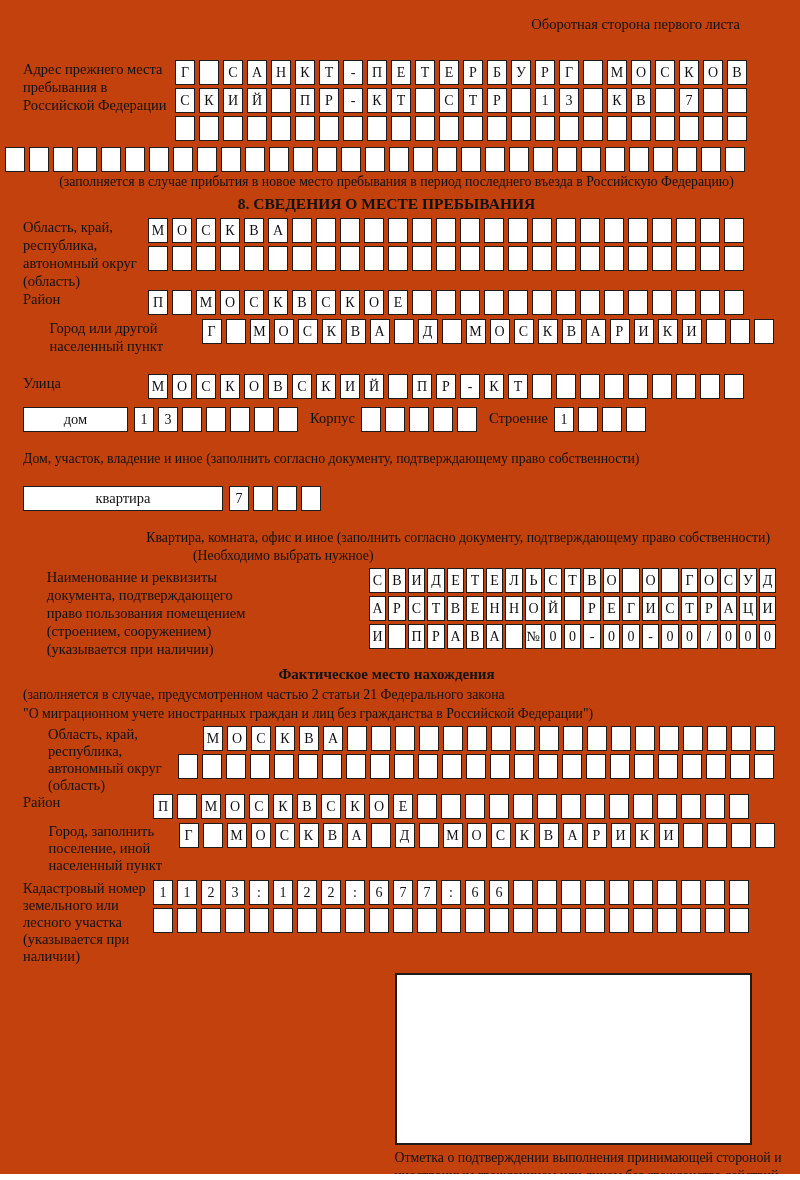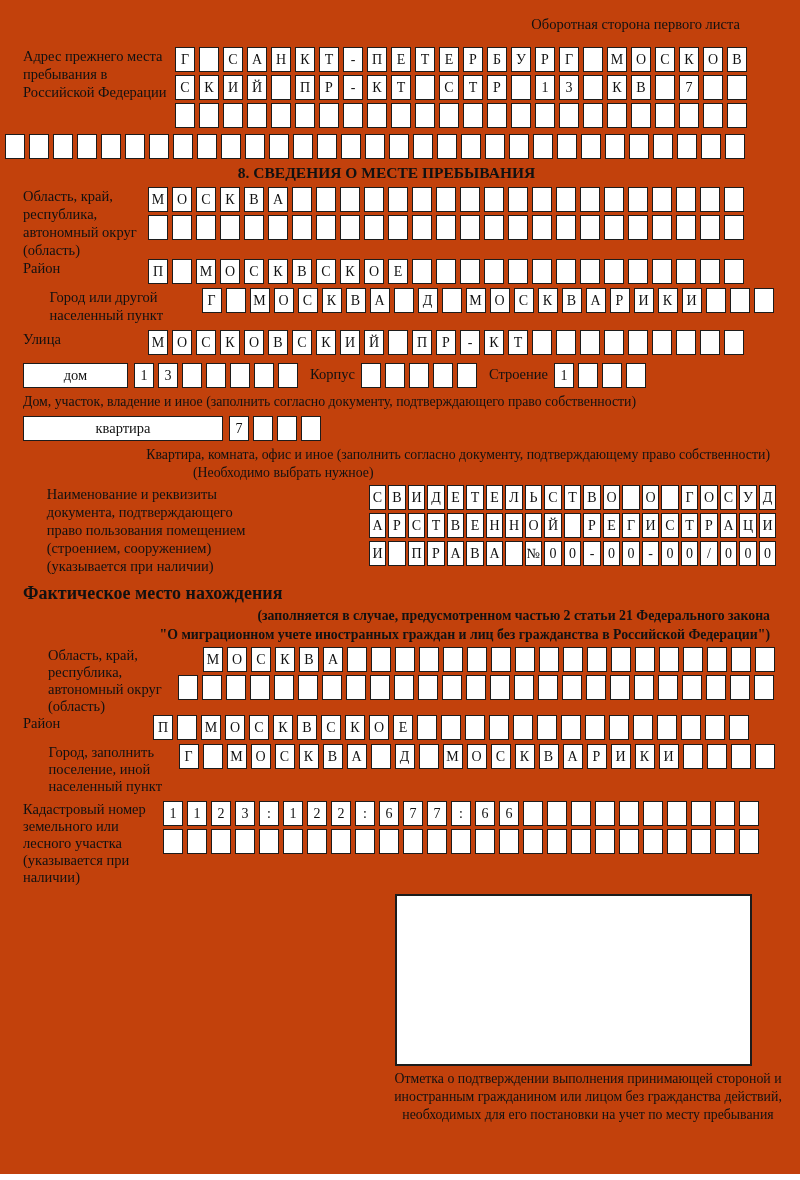--- a/index.html
+++ b/index.html
@@ -20,25 +20,25 @@
   .cell{flex-shrink:0;width:20px;height:25px;border:1.8px solid #1c1c1c;box-sizing:border-box;
         display:flex;align-items:center;justify-content:center;font-size:14px;line-height:1;background:#fff;}
   .tight{gap:2px;}
   .tight .cell{width:17.5px;}
   .fullrow{margin:3px 0 0 -18px;}
   .off27{margin-left:27px;}
   .off25{margin-left:25px;}
 
   .note{font-size:13.8px;text-align:center;margin:2px 30px 0 0;}
   .sect{font-weight:bold;text-align:center;font-size:15.5px;margin:5px 50px 0 0;}
-  .sect2{font-weight:bold;font-size:18px;margin:8px 50px 0 0;}
-  .fnote{font-size:13.8px;text-align:right;margin:2px 30px 0 0;line-height:17px;font-weight:bold;}
-
-  .mt2{margin-top:6px;}.mt3{margin-top:3px;}.mt4{margin-top:4px;justify-content:center;}.mt5{margin-top:5px;}
-  .mt6{margin-top:6px;gap:10px;}.mt8{margin-top:8px;}.mt14{margin-top:14px;}
+  .sect2{font-weight:bold;text-align:center;font-size:15px;margin:8px 50px 0 0;}
+  .fnote{font-size:13.8px;text-align:left;margin:2px 30px 0 0;line-height:17px;}
+
+  .mt2{margin-top:19px;}.mt3{margin-top:3px;}.mt4{margin-top:4px;justify-content:center;}.mt5{margin-top:5px;}
+  .mt6{margin-top:6px;}.mt8{margin-top:8px;}.mt14{margin-top:27px;}
 
   .namebox{height:25px;border:1.8px solid #1c1c1c;box-sizing:border-box;display:flex;align-items:center;
            justify-content:center;font-size:14.5px;flex-shrink:0;background:#fff;}
   .w105{width:105px;}
   .w200{width:200px;}
   .inlbl{font-size:14.5px;margin:3px 6px 0 12px;flex-shrink:0;}
   .gap6{width:6px;flex-shrink:0;}
 
   .cbrow{display:flex;align-items:center;font-size:14.5px;}
   .cb{width:21px;height:26px;border:1.8px solid #1c1c1c;box-sizing:border-box;display:flex;align-items:center;
@@ -164,20 +164,21 @@
       <div class="cell"></div>
       <div class="cell"></div>
       <div class="cell"></div>
       <div class="cell"></div>
       <div class="cell"></div>
       <div class="cell"></div>
       <div class="cell"></div>
       <div class="cell"></div>
       <div class="cell"></div>
     </div>
+  <div class="note">(заполняется в случае прибытия в новое место пребывания в период последнего въезда в Российскую Федерацию)</div>
 
   <div class="sect">8. СВЕДЕНИЯ О МЕСТЕ ПРЕБЫВАНИЯ</div>
 
   <div class="frow mt5">
     <div class="rlabel w125">Область, край, республика, автономный округ (область)</div>
     <div class="stack">
       <div class="cellrow">
           <div class="cell">М</div>
           <div class="cell">О</div>
           <div class="cell">С</div>
@@ -347,21 +348,21 @@
         <div class="cell"></div>
       </div>
     <div class="inlbl">Строение</div>
     <div class="cellrow">
         <div class="cell">1</div>
         <div class="cell"></div>
         <div class="cell"></div>
         <div class="cell"></div>
       </div>
   </div>
-  <div class="note mt2" style="text-align:left;">Дом, участок, владение и иное (заполнить согласно документу, подтверждающего право собственности)</div>
+  <div class="note mt2" style="text-align:left;">Дом, участок, владение и иное (заполнить согласно документу, подтверждающему право собственности)</div>
 
   <div class="frow mt2">
     <div class="namebox w200">квартира</div>
     <div class="gap6"></div>
     <div class="cellrow">
         <div class="cell">7</div>
         <div class="cell"></div>
         <div class="cell"></div>
         <div class="cell"></div>
       </div>

